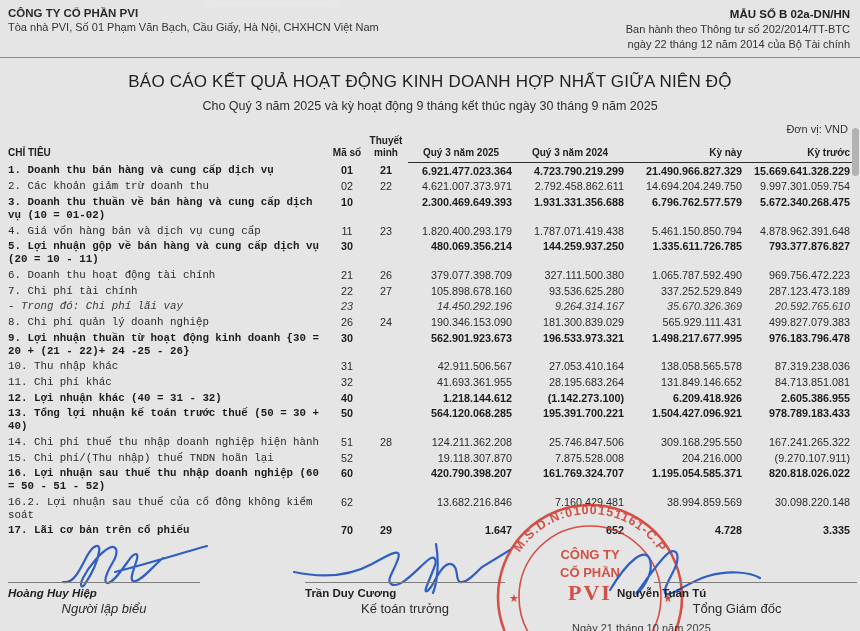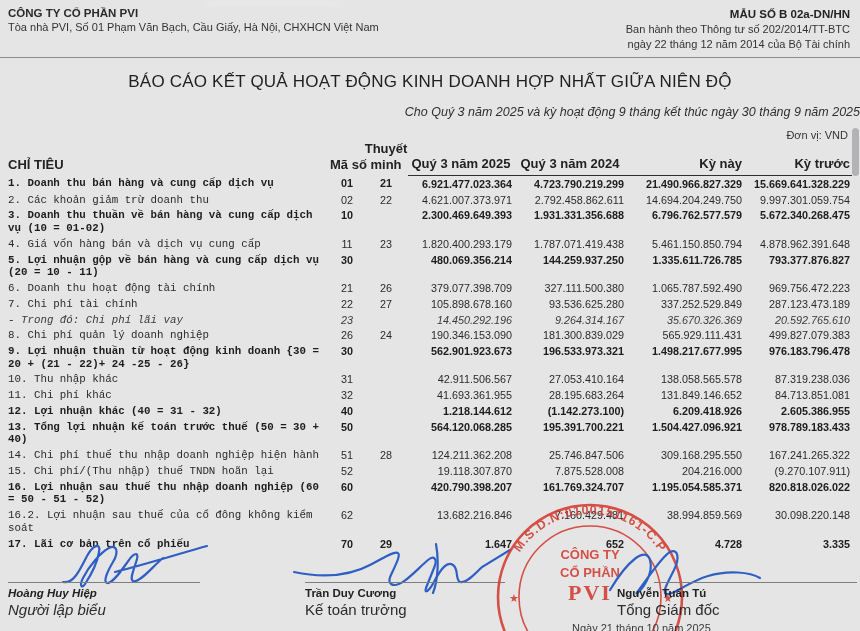--- a/index.html
+++ b/index.html
@@ -11,44 +11,44 @@
   }
   
   .doc-header{display:flex;justify-content:space-between;padding:7px 10px 0 8px;}
   .hdr-left .company-name{font-weight:700;font-size:11.5px;}
   .hdr-left .company-address{font-size:11px;margin-top:2px;color:#333;}
   .hdr-right{text-align:right;font-size:11px;color:#333;line-height:1.32;}
   .hdr-right .form-code{font-weight:700;font-size:11.5px;color:#222;}
   .header-rule{border:none;border-top:1px solid #8a8a8a;margin:6px 0 0 0;}
   
   .report-title{text-align:center;font-weight:400;font-size:17px;letter-spacing:.2px;margin-top:14px;color:#1f1f1f;}
-  .report-subtitle{text-align:right;font-style:italic;font-size:12.5px;margin-top:13px;color:#2e2e2e;}
+  .report-subtitle{text-align:center;font-size:12.5px;margin-top:7px;color:#2e2e2e;}
   .unit-label{text-align:right;font-size:11px;margin:10px 12px 0 0;color:#333;}
   
   table.report{border-collapse:collapse;table-layout:fixed;width:844px;margin:0 0 0 8px;}
-  th{font-weight:700;font-size:13px;vertical-align:bottom;padding:0 0 3px 0;color:#222;line-height:1.2;}
+  th{font-weight:700;font-size:10px;vertical-align:bottom;padding:0 0 3px 0;color:#222;line-height:1.2;}
   th.h-label{text-align:left;}
   th.h-code,th.h-note{text-align:center;}
   th.h-code{white-space:nowrap;}
   th.h-num{border-bottom:1.5px solid #2f2f2f;}
   th.h-num.center{text-align:center;}
   th.h-num.right{text-align:right;padding-right:2px;}
   td{font-size:10.8px;padding:2px 0 1px 0;line-height:1.18;vertical-align:top;color:#2a2a2a;}
   td.c-label{padding-right:6px;font-family:Liberation Mono, monospace;}
   td.c-code,td.c-note{text-align:center;}
   td.num{text-align:right;padding-right:2px;white-space:nowrap;}
   tr.r-bold td{font-weight:700;color:#1d1d1d;}
   tr.r-italic td{font-style:italic;color:#3a3a3a;}
   tr.r-bold td.c-label{padding-left:0;}
   
   .footer{position:absolute;left:0;top:538px;width:860px;height:93px;}
   .sig-block{position:absolute;}
   .sig-line{border-top:1px solid #7d7d7d;height:0;}
   .sig-name{font-weight:700;font-size:11.5px;margin-top:4px;color:#222;}
-  .sig-role{font-size:15px;margin-top:2px;color:#2c2c2c;}
+  .sig-role{font-size:13px;margin-top:2px;color:#2c2c2c;text-align:center;}
   .sig-svg{position:absolute;pointer-events:none;}
   .seal-wrap{position:absolute;left:495px;top:-36px;width:190px;height:190px;opacity:.88;}
   .date-line{position:absolute;left:572px;top:84px;font-size:11px;color:#3a3a3a;white-space:nowrap;}
   
   .scrollbar-thumb{position:absolute;right:1px;top:128px;width:7px;height:48px;background:#b3b3b6;border-radius:4px;}
   .top-smudge{position:absolute;left:205px;top:0;width:135px;height:7px;background:#e9e9ec;filter:blur(2px);opacity:.8;}
 </style>
 </head>
 <body>
 

